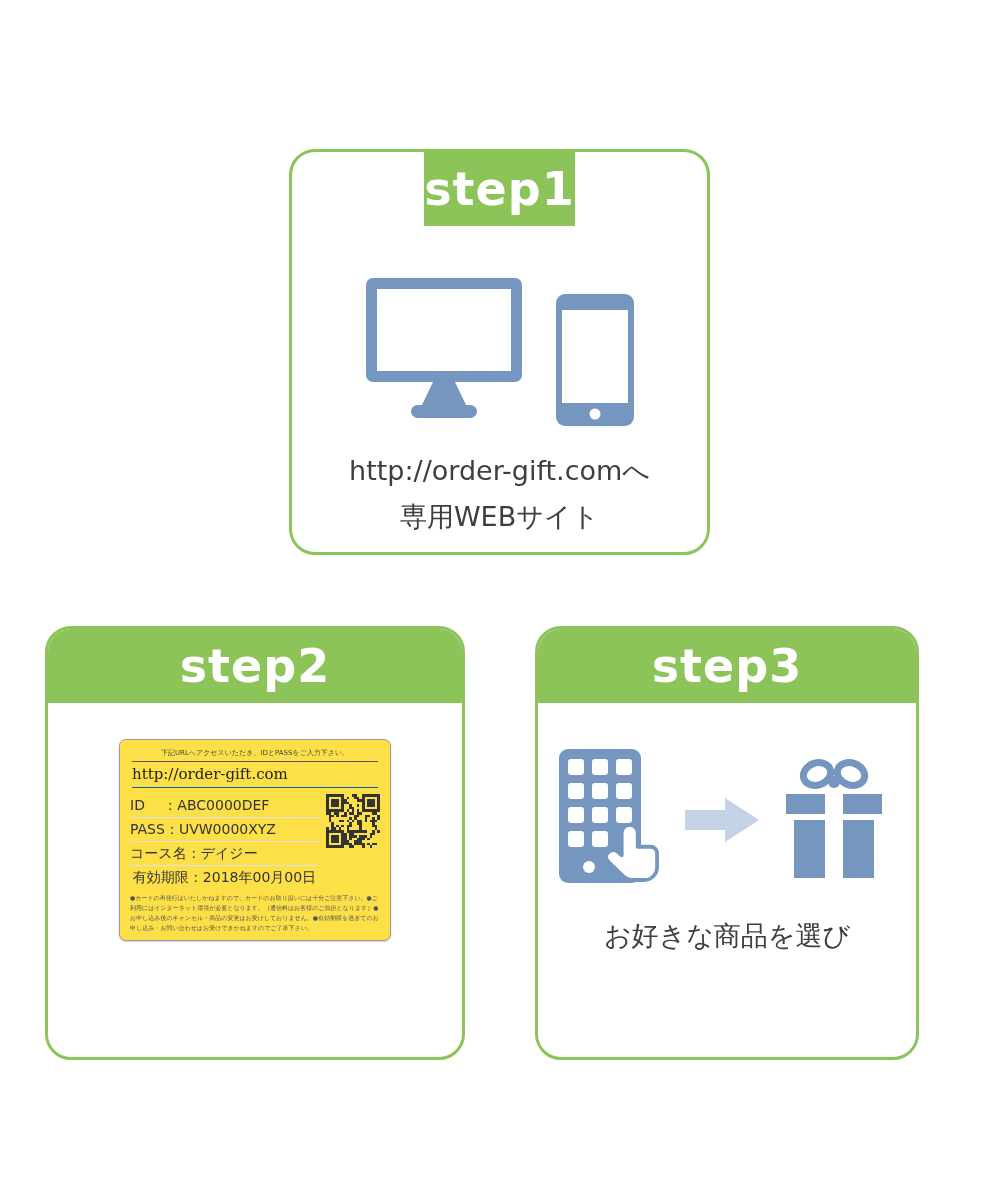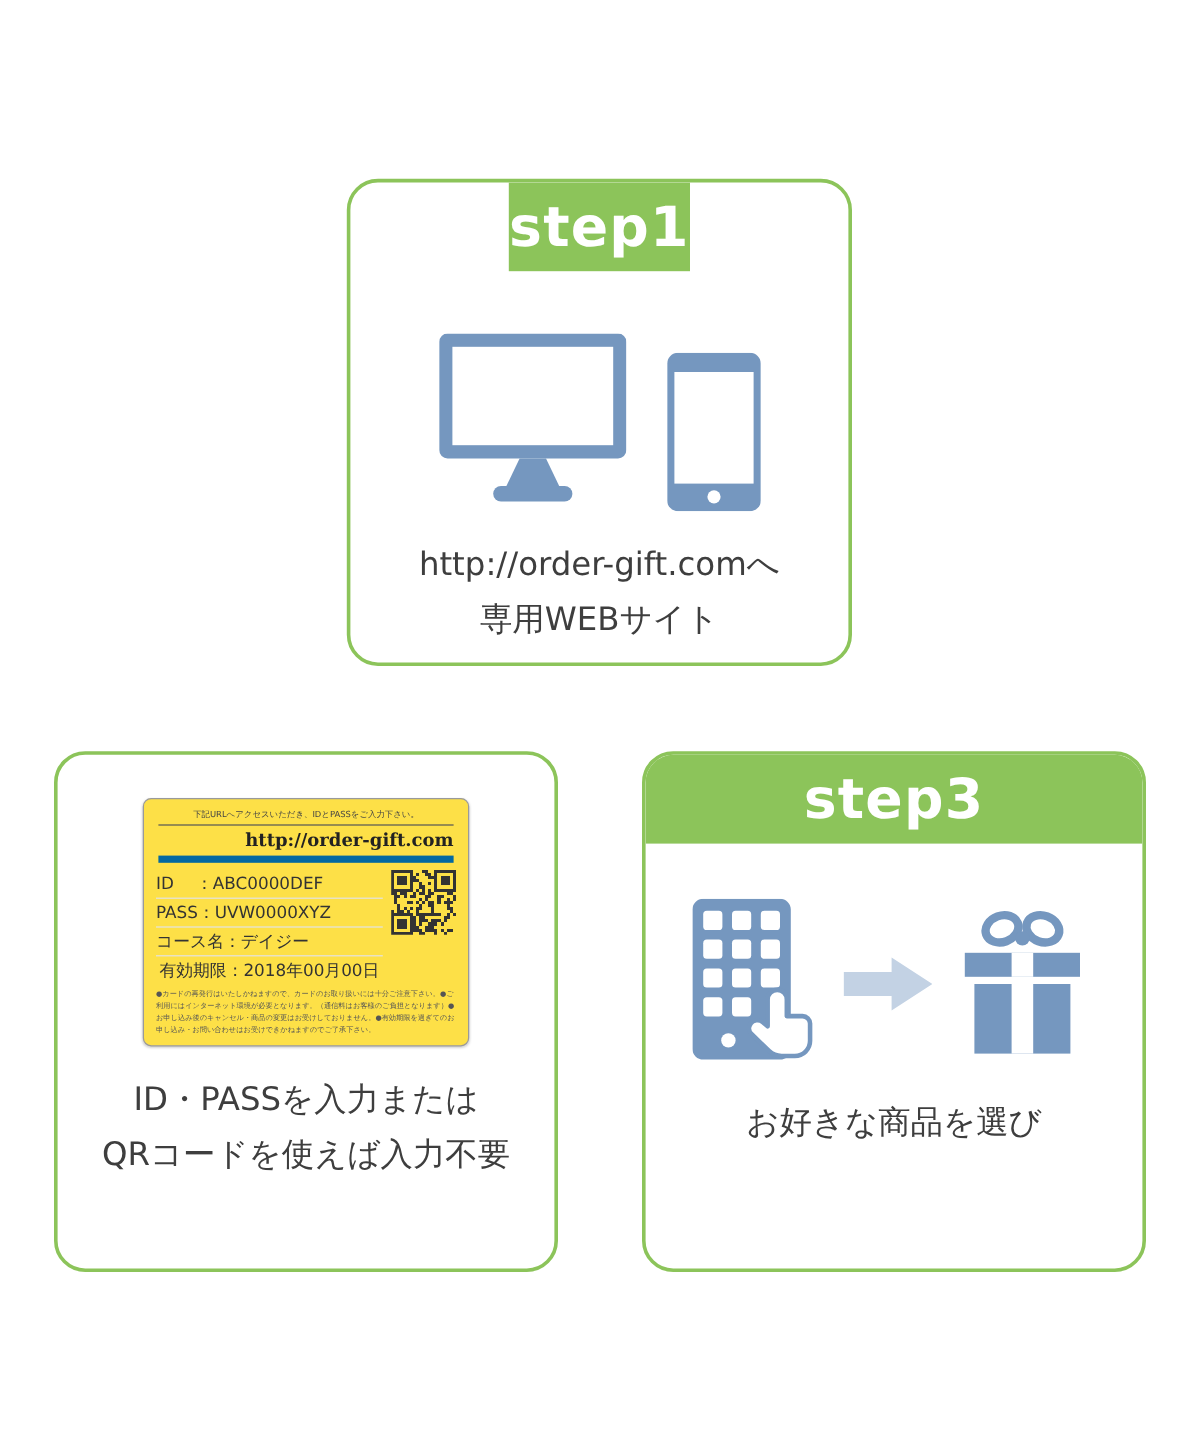--- a/index.html
+++ b/index.html
@@ -6,41 +6,41 @@
   .page{
     position:relative;width:1000px;height:1200px;background:#ffffff;
     font-family:"DejaVu Sans","Liberation Sans",sans-serif;overflow:hidden;
   }
   .step-card{
     position:absolute;background:#fff;border:3px solid #8cc45a;border-radius:26px;
     overflow:hidden;display:flex;flex-direction:column;box-sizing:border-box;
   }
   #step1{left:289px;top:149px;width:421px;height:406px;align-items:center;}
   #step2{left:45px;top:626px;width:420px;height:434px;}
-  #step3{left:535px;top:626px;width:420px;height:434px;}
+  #step3{left:535px;top:626px;width:384px;height:434px;}
   .step-header{background:#8cc45a;height:74px;flex:0 0 74px;display:flex;align-items:center;justify-content:center;}
   .step-title{color:#ffffff;font-size:46px;font-weight:600;letter-spacing:1px;}
   .step-body{flex:1;display:flex;flex-direction:column;align-items:center;}
   .icons{display:flex;align-items:flex-end;}
   #step1 .icons{margin-top:52px;gap:34px;}
   #step3 .icons{margin-top:46px;align-items:center;gap:14px;}
   .step-text{text-align:center;color:#3e3e3e;}
   #step1 .step-text{margin-top:22px;}
   #step2 .step-text,#step3 .step-text{margin-top:22px;}
   .step-text .line{font-size:27px;line-height:46px;}
   
   .voucher{
     margin-top:36px;width:272px;box-sizing:border-box;background:#fde047;
     border:1px solid #9a9a9a;border-radius:7px;padding:8px 10px 7px;
     box-shadow:0 1px 2px rgba(0,0,0,0.18);
   }
   .voucher-note{font-size:7px;color:#444;text-align:center;white-space:nowrap;overflow:hidden;}
   .voucher-url{
-    font-family:"DejaVu Serif","Liberation Serif",serif;font-weight:bold;font-size:15px;
-    text-align:right;color:#222;border-top:1px solid #555;border-bottom:6px solid #0369a1;
+    font-family:"DejaVu Serif","Liberation Serif",serif;font-weight:normal;font-size:15px;
+    text-align:left;color:#222;border-top:1px solid #555;border-bottom:1px solid #0369a1;
     margin:3px 2px 6px;padding:3px 0 4px;
   }
   .voucher-mid{display:flex;justify-content:space-between;align-items:flex-start;}
   .voucher-rows{flex:1;margin-right:7px;}
   .voucher-row{font-size:14px;color:#333;padding:2.5px 0;border-bottom:1px solid #e3e3e3;}
   .voucher-row:last-child{border-bottom:none;text-align:center;}
   .qr{width:54px;height:54px;flex:0 0 54px;}
   .voucher-fine{margin-top:4px;font-size:6px;line-height:1.65;color:#555;text-align:left;}
 </style>
 </head>
@@ -67,20 +67,23 @@
         </svg>
       </div>
       <div class="step-text">
         <div class="line">http://order-gift.comへ</div>
         <div class="line">専用WEBサイト</div>
       </div>
     </div>
   </section>
 
   <section class="step-card" id="step2">
+    <div class="step-header">
+      <span class="step-title">step2</span>
+    </div>
     <div class="step-body">
       <div class="voucher">
         <div class="voucher-note">下記URLへアクセスいただき、IDとPASSをご入力下さい。</div>
         <div class="voucher-url">http://order-gift.com</div>
         <div class="voucher-mid">
           <div class="voucher-rows">
             <div class="voucher-row">ID　 ：ABC0000DEF</div>
             <div class="voucher-row">PASS：UVW0000XYZ</div>
             <div class="voucher-row">コース名：デイジー</div>
             <div class="voucher-row">有効期限：2018年00月00日</div>
@@ -305,24 +308,20 @@
               <rect x="5" y="20" width="1" height="1"></rect>
               <rect x="6" y="20" width="1" height="1"></rect>
               <rect x="9" y="20" width="1" height="1"></rect>
               <rect x="10" y="20" width="1" height="1"></rect>
               <rect x="14" y="20" width="1" height="1"></rect>
               <rect x="17" y="20" width="1" height="1"></rect>
             </svg>
         </div>
         <div class="voucher-fine">●カードの再発行はいたしかねますので、カードのお取り扱いには十分ご注意下さい。●ご利用にはインターネット環境が必要となります。（通信料はお客様のご負担となります）●お申し込み後のキャンセル・商品の変更はお受けしておりません。●有効期限を過ぎてのお申し込み・お問い合わせはお受けできかねますのでご了承下さい。</div>
       </div>
-      <div class="step-text">
-        <div class="line">ID・PASSを入力または</div>
-        <div class="line">QRコードを使えば入力不要</div>
-      </div>
     </div>
   </section>
 
   <section class="step-card" id="step3">
     <div class="step-header">
       <span class="step-title">step3</span>
     </div>
     <div class="step-body">
       <div class="icons">
         <svg viewBox="0 0 112 142" width="112" height="142">

